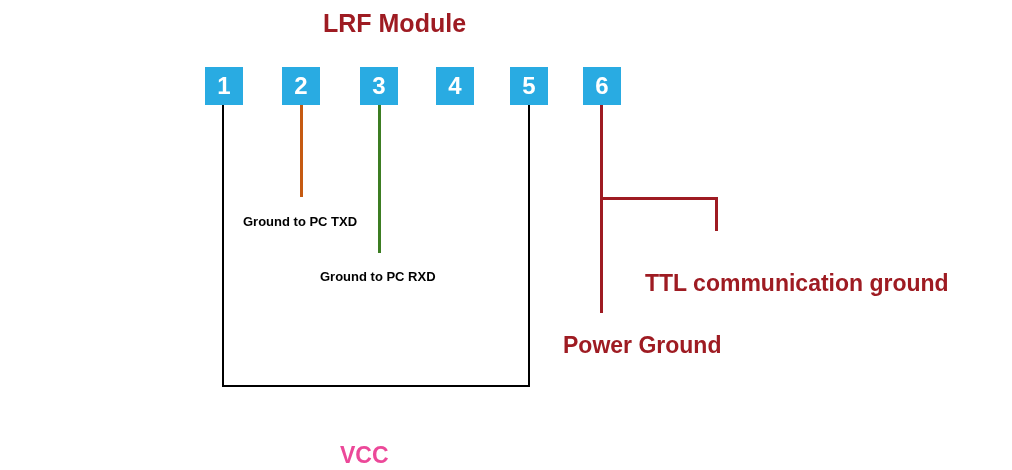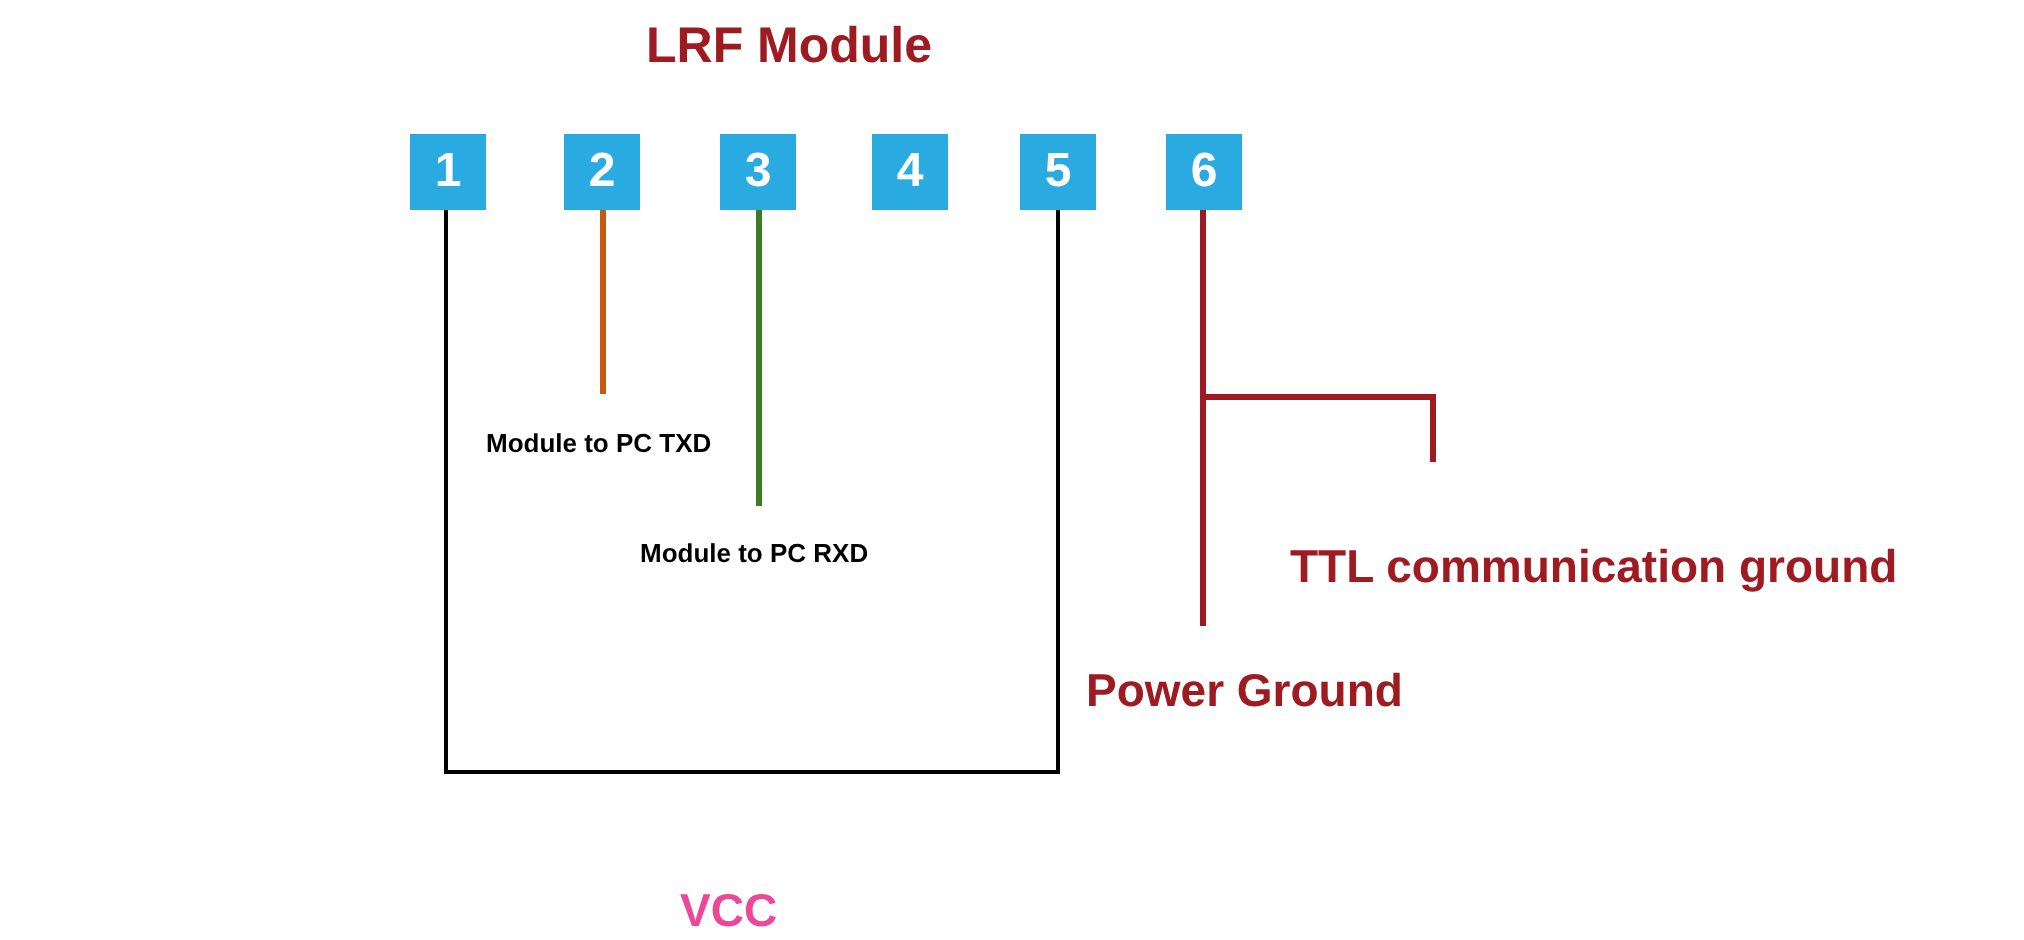--- a/index.html
+++ b/index.html
@@ -82,21 +82,21 @@
   }
   .label-txd { left: 243px; top: 214px; }
   .label-rxd { left: 320px; top: 269px; }
 
   .big-label {
     font-size: 23px;
     font-weight: 700;
     white-space: nowrap;
   }
   .label-ttl   { left: 645px; top: 270px; color: var(--dark-red, #9e1b22); }
-  .label-power { left: 543px; top: 332px; color: var(--dark-red, #9e1b22); }
+  .label-power { left: 563px; top: 332px; color: var(--dark-red, #9e1b22); }
   .label-connect { left: 268px; top: 394px; color: #000000; }
   .label-vcc     { left: 324px; top: 442px; color: #ec4899; margin-left: 16px; }
 </style>
 </head>
 <body>
 
 <div class="canvas">
 
   <div class="abs title">LRF Module</div>
 
@@ -109,19 +109,19 @@
 
   <div class="abs wire v wire-pin1"></div>
   <div class="abs wire h wire-bottom"></div>
   <div class="abs wire v wire-pin5"></div>
   <div class="abs wire-pin2"></div>
   <div class="abs wire-pin3"></div>
   <div class="abs wire-pin6"></div>
   <div class="abs wire-ttl-h"></div>
   <div class="abs wire-ttl-stub"></div>
 
-  <div class="abs small-label label-txd">Module to PC TXD</div>
-  <div class="abs small-label label-rxd">Module to PC RXD</div>
+  <div class="abs small-label label-txd">Ground to PC TXD</div>
+  <div class="abs small-label label-rxd">Ground to PC RXD</div>
   <div class="abs big-label label-ttl">TTL communication ground</div>
   <div class="abs big-label label-power">Power Ground</div>
   <div class="abs big-label label-vcc">VCC</div>
 
 </div>
 
 </body></html>

